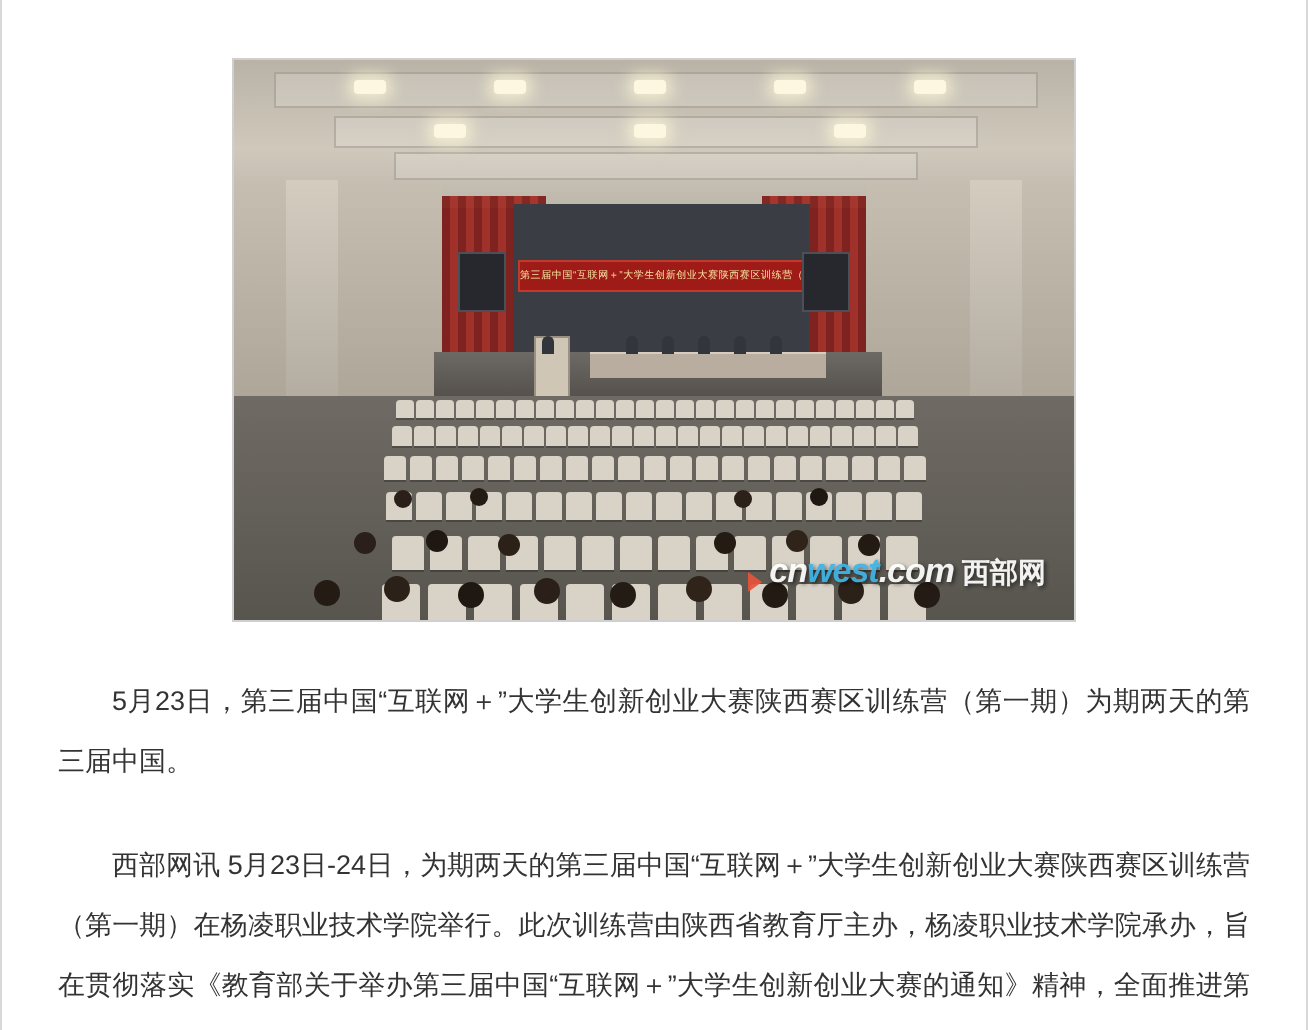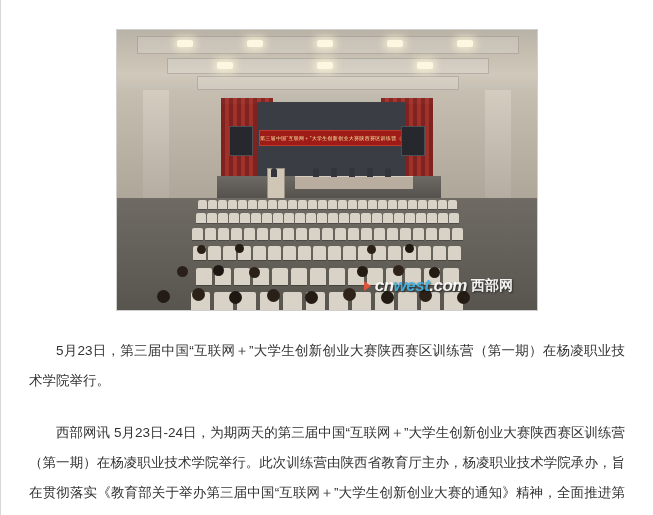--- a/index.html
+++ b/index.html
@@ -158,23 +158,23 @@
   .side-col-l, .side-col-r {
     position: absolute;
     top: 60px;
     width: 26px; height: 150px;
     background: linear-gradient(#d3ccbf,#a9a196);
   }
   .side-col-l { left: 26px; }
   .side-col-r { right: 26px; }
   .watermark {
     position: absolute;
-    right: 24px; bottom: 14px;
+    right: 14px; bottom: 14px;
     display: flex;
-    align-items: center;
+    align-items: flex-end;
     gap: 4px;
     opacity: .92;
   }
   .wm-cn {
     color: #ffffff;
     font-weight: bold;
     font-style: italic;
     font-size: 17px;
     text-shadow: 1px 1px 2px rgba(0,0,0,.6);
     letter-spacing: -.5px;
@@ -410,18 +410,18 @@
         <div class="watermark">
           <div class="wm-dot"></div>
           <div class="wm-cn"><span>cn</span><span class="wm-west">west</span><span>.com</span></div>
           <div class="wm-zh">西部网</div>
         </div>
 
       </div>
     </div>
 
     <div class="body-text">
-      <div class="caption">5月23日，第三届中国“互联网＋”大学生创新创业大赛陕西赛区训练营（第一期）在杨凌职业技术学院举行。</div>
+      <div class="caption">5月23日，第三届中国“互联网＋”大学生创新创业大赛陕西赛区训练营（第一期）为期两天的第三届中国。</div>
       <div class="para">西部网讯 5月23日-24日，为期两天的第三届中国“互联网＋”大学生创新创业大赛陕西赛区训练营（第一期）在杨凌职业技术学院举行。此次训练营由陕西省教育厅主办，杨凌职业技术学院承办，旨在贯彻落实《教育部关于举办第三届中国“互联网＋”大学生创新创业大赛的通知》精神，全面推进第三届陕西省大赛组织工作，提高参赛项目质量。来自省内外的10位专家，57个项目参加此次训练。</div>
     </div>
 
   </div>
 </div>
 
 </body></html>

